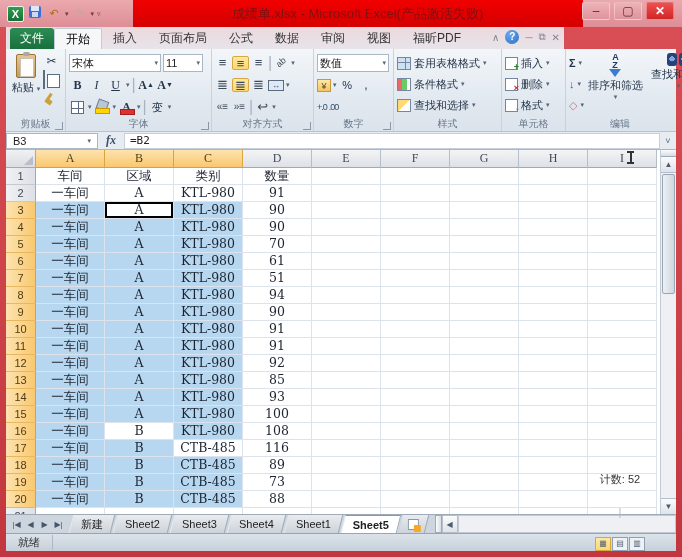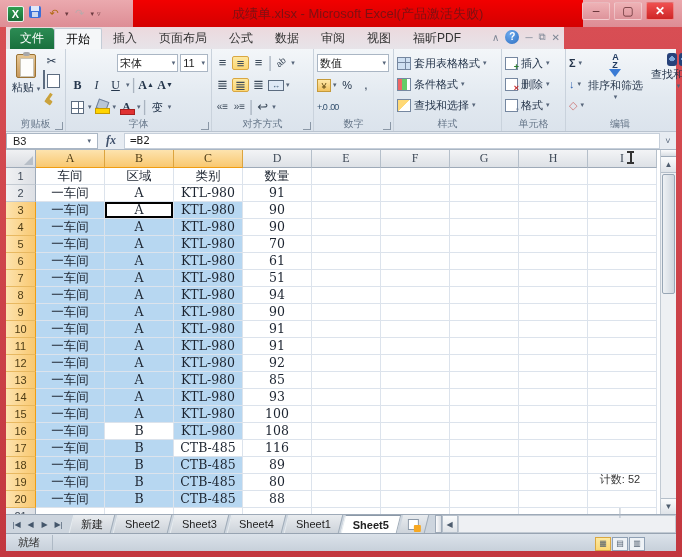--- a/index.html
+++ b/index.html
@@ -238,21 +238,21 @@
           <span><span class="copy-ico"></span></span>
           <span><span class="brush"></span></span>
         </div>
       </div>
       <div class="glabel">剪贴板</div>
       <div class="dlg"></div>
     </div>
 
     <div class="rgroup" style="width:146px;">
       <div class="rrow">
-        <div class="combo" style="width:92px;margin-left:48px;">
+        <div class="combo" style="width:92px;">
             <span>宋体</span>
             <span class="dd">▾</span>
           </div>
         <div class="combo" style="width:40px;">
             <span>11</span>
             <span class="dd">▾</span>
           </div>
       </div>
       <div class="rrow">
         <span class="sbtn bold">B</span>
@@ -650,21 +650,21 @@
           <div class="cell"></div>
           <div class="cell"></div>
           <div class="cell"></div>
           <div class="cell"></div>
         </div>
         <div class="grow">
           <div class="rowhdr sel">19</div>
           <div class="cell blue">一车间</div>
           <div class="cell blue">B</div>
           <div class="cell blue">CTB-485</div>
-          <div class="cell">80</div>
+          <div class="cell">73</div>
           <div class="cell"></div>
           <div class="cell"></div>
           <div class="cell"></div>
           <div class="cell"></div>
           <div class="cell"></div>
         </div>
         <div class="grow">
           <div class="rowhdr sel">20</div>
           <div class="cell blue">一车间</div>
           <div class="cell blue">B</div>

